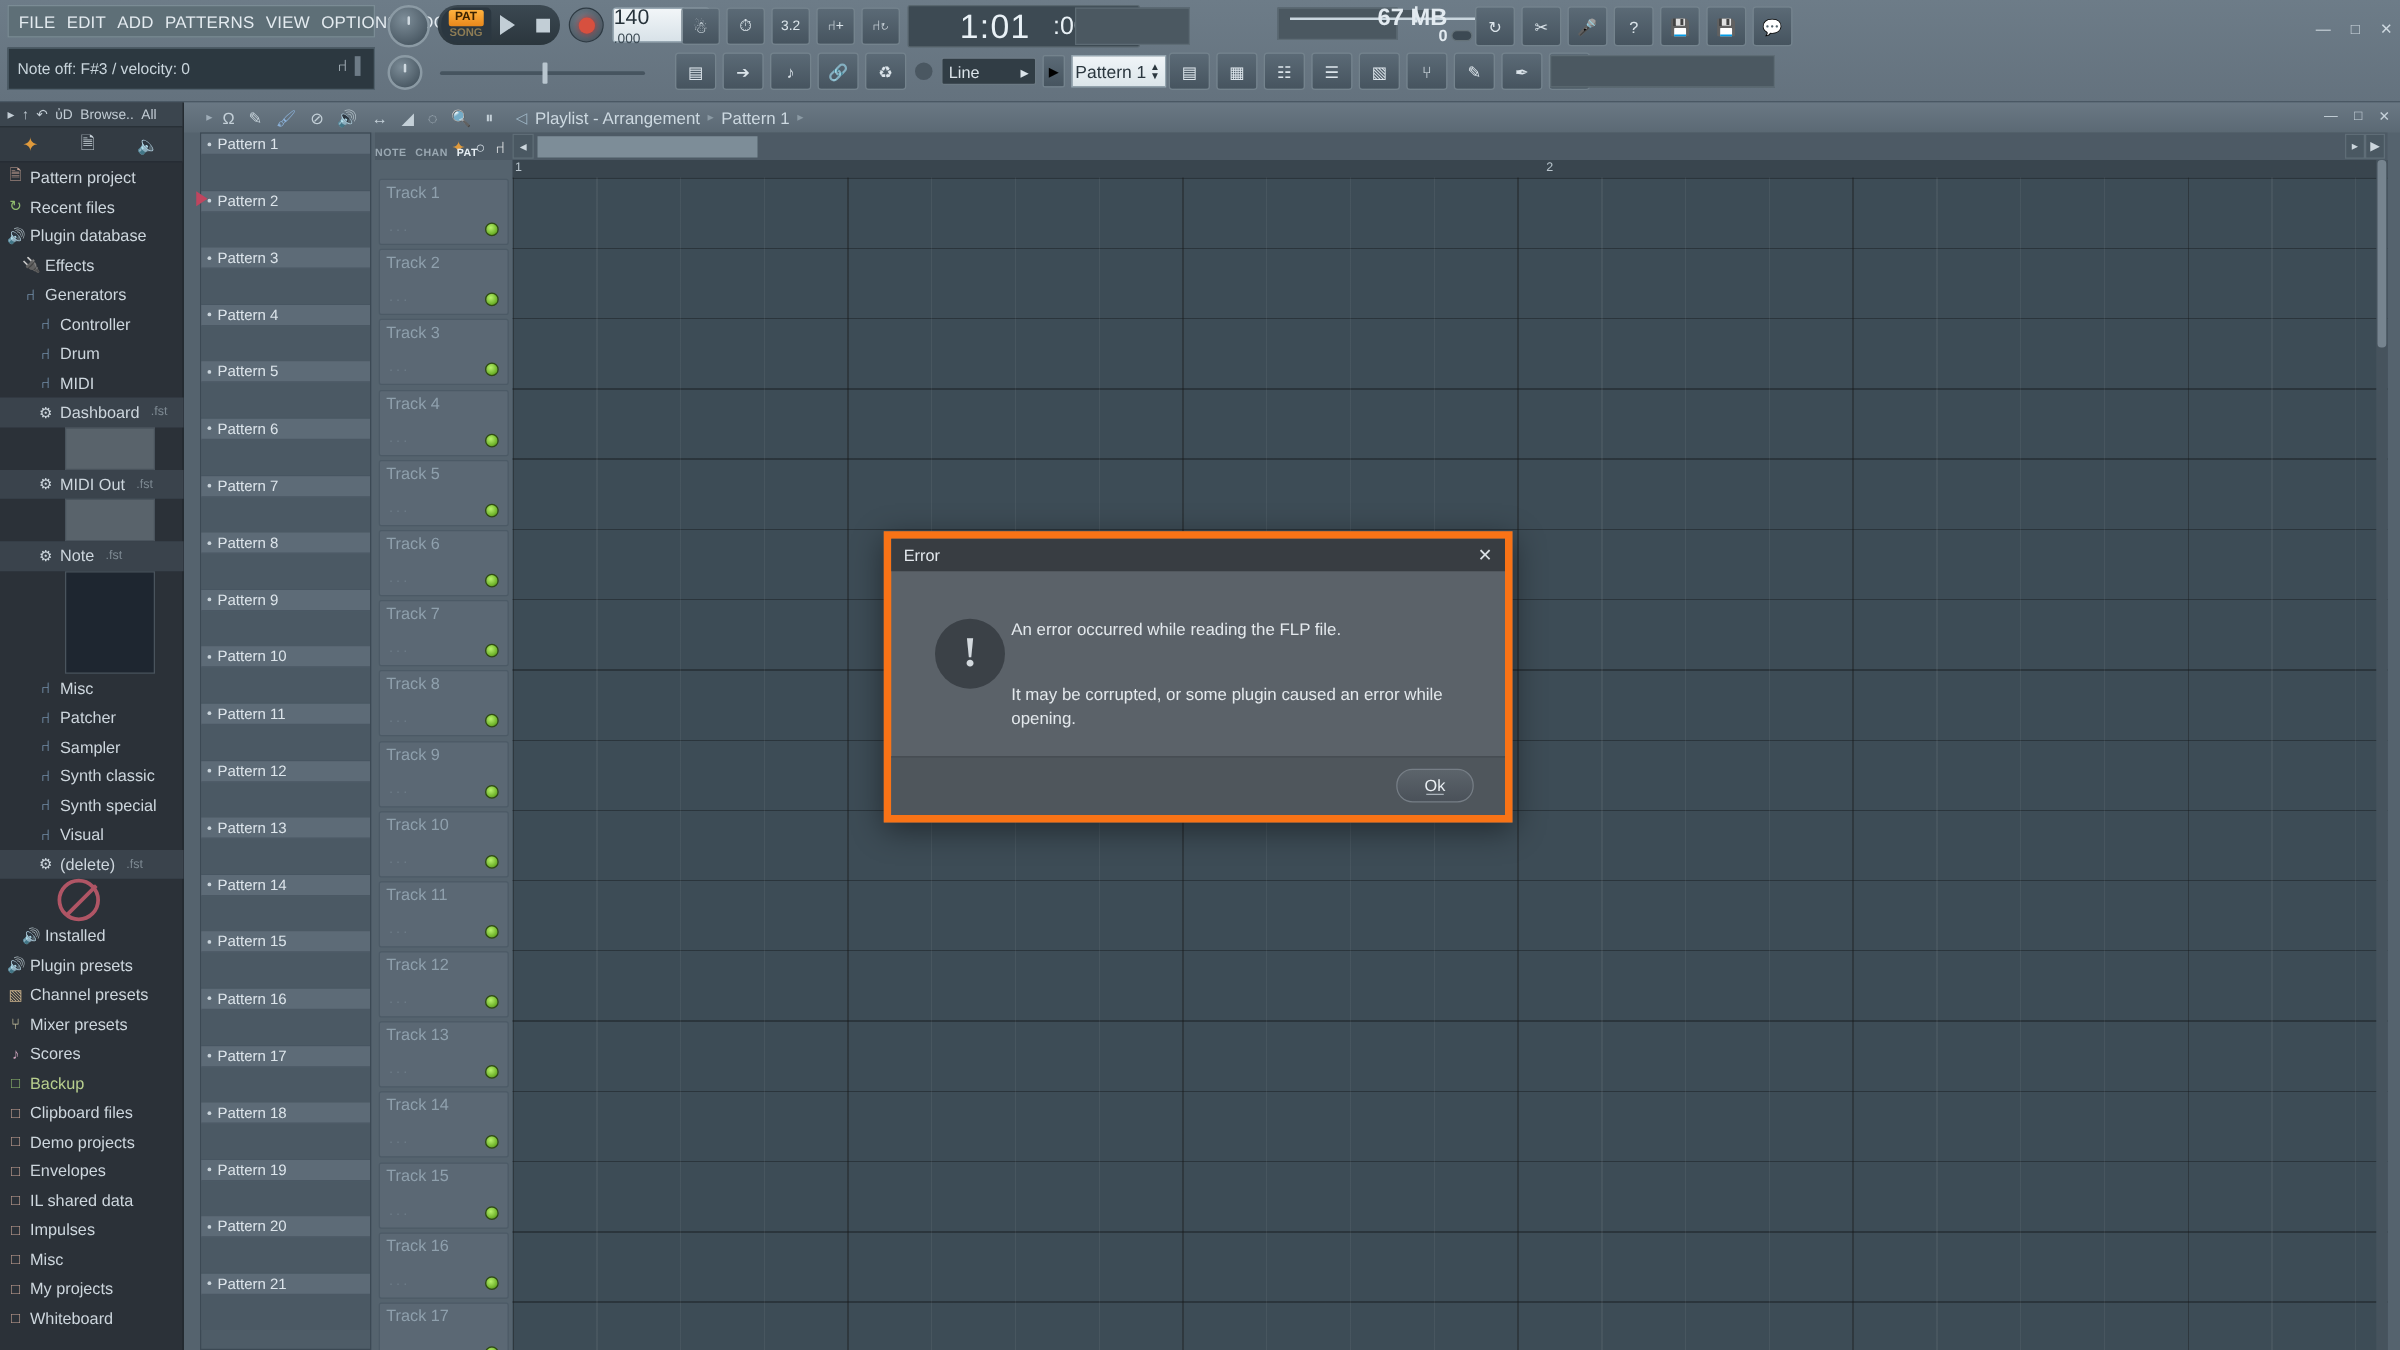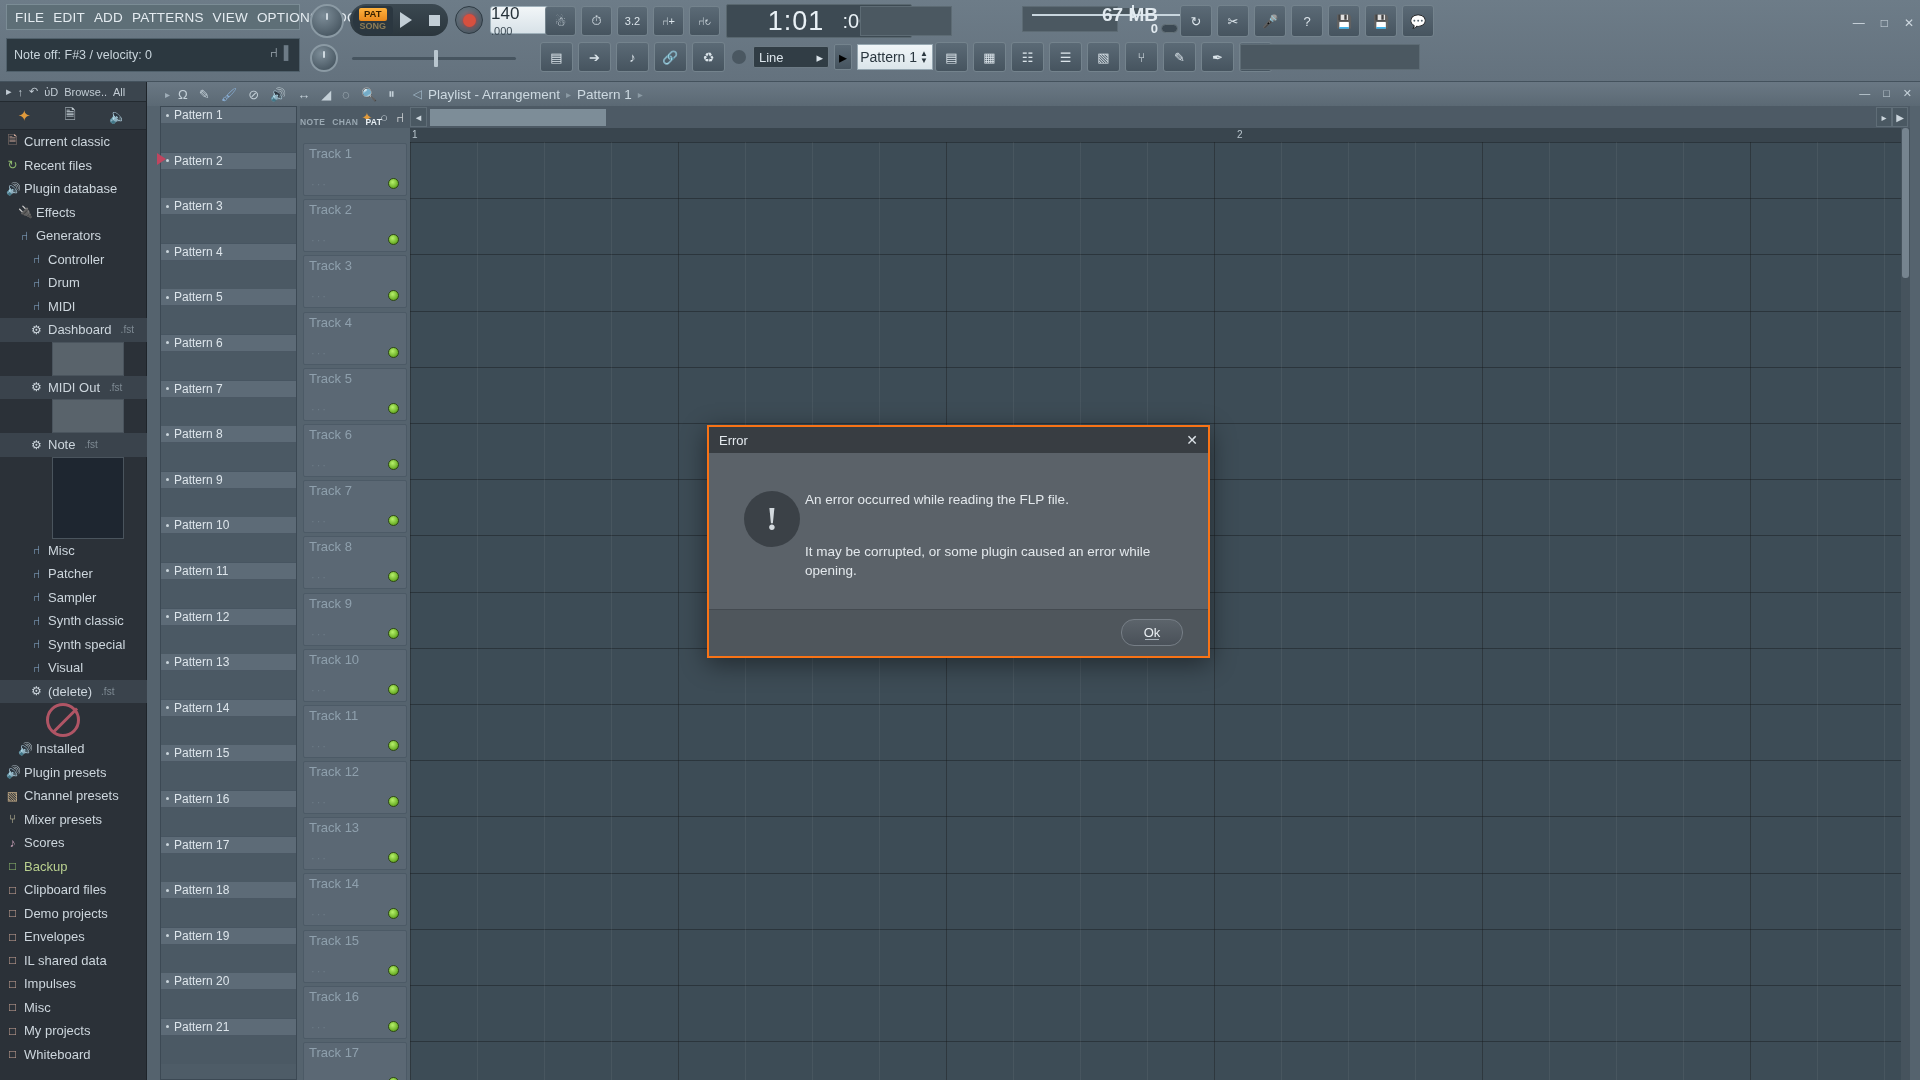--- a/index.html
+++ b/index.html
@@ -237,21 +237,21 @@
   #gridHeavy { position:absolute; inset:0;
     background-image: repeating-linear-gradient(to right, rgba(0,0,0,.35) 0 1px, transparent 1px 268px);
   }
   #plScrollR { position:absolute; right:0; top:22px; bottom:0; width:9px; background:#46535d;}
   #plScrollR .th { position:absolute; left:1px; top:0px; width:7px; height:150px; background:#76848f; border-radius:3px;}
 
   
   #dlgShade { position:absolute; left:707px; top:425px; width:503px; height:233px; }
   #dlg {
     position:absolute; inset:0;
-    background:#5b6269; border:2px solid #f97316;
+    background:#5b6269; border:6px solid #f97316;
     box-shadow:0 6px 24px rgba(0,0,0,.45);
   }
   #dlgTitle {
     height:26px; background:#383d42; display:flex; align-items:center;
     padding-left:10px; color:#e4e9ee; font-size:13px; position:relative;
   }
   #dlgClose { position:absolute; right:10px; top:5px; color:#dde3e8; font-size:14px; line-height:16px;}
   #dlgBody { height:160px; position:relative; }
   #dlgIcon {
     position:absolute; left:35px; top:38px; width:56px; height:56px; border-radius:50%;
@@ -438,21 +438,21 @@
       <span class="t">All</span>
     </div>
     <div id="brTabs">
       <span style="color:#e09a3c;font-size:15px">✦</span>
       <span style="color:#c8d2da;font-size:14px">🗎</span>
       <span style="color:#c8d2da;font-size:14px">🔈</span>
     </div>
     <div id="tree">
         <div class="tnode d0">
           <span class="ico" style="color: rgb(201, 165, 150);">🗎</span>
-          <span>Current classic</span>
+          <span>Pattern project</span>
         </div>
         <div class="tnode d0">
           <span class="ico" style="color: rgb(143, 187, 110);">↻</span>
           <span>Recent files</span>
         </div>
         <div class="tnode d0">
           <span class="ico" style="color: rgb(127, 169, 207);">🔊</span>
           <span>Plugin database</span>
         </div>
         <div class="tnode d1">

